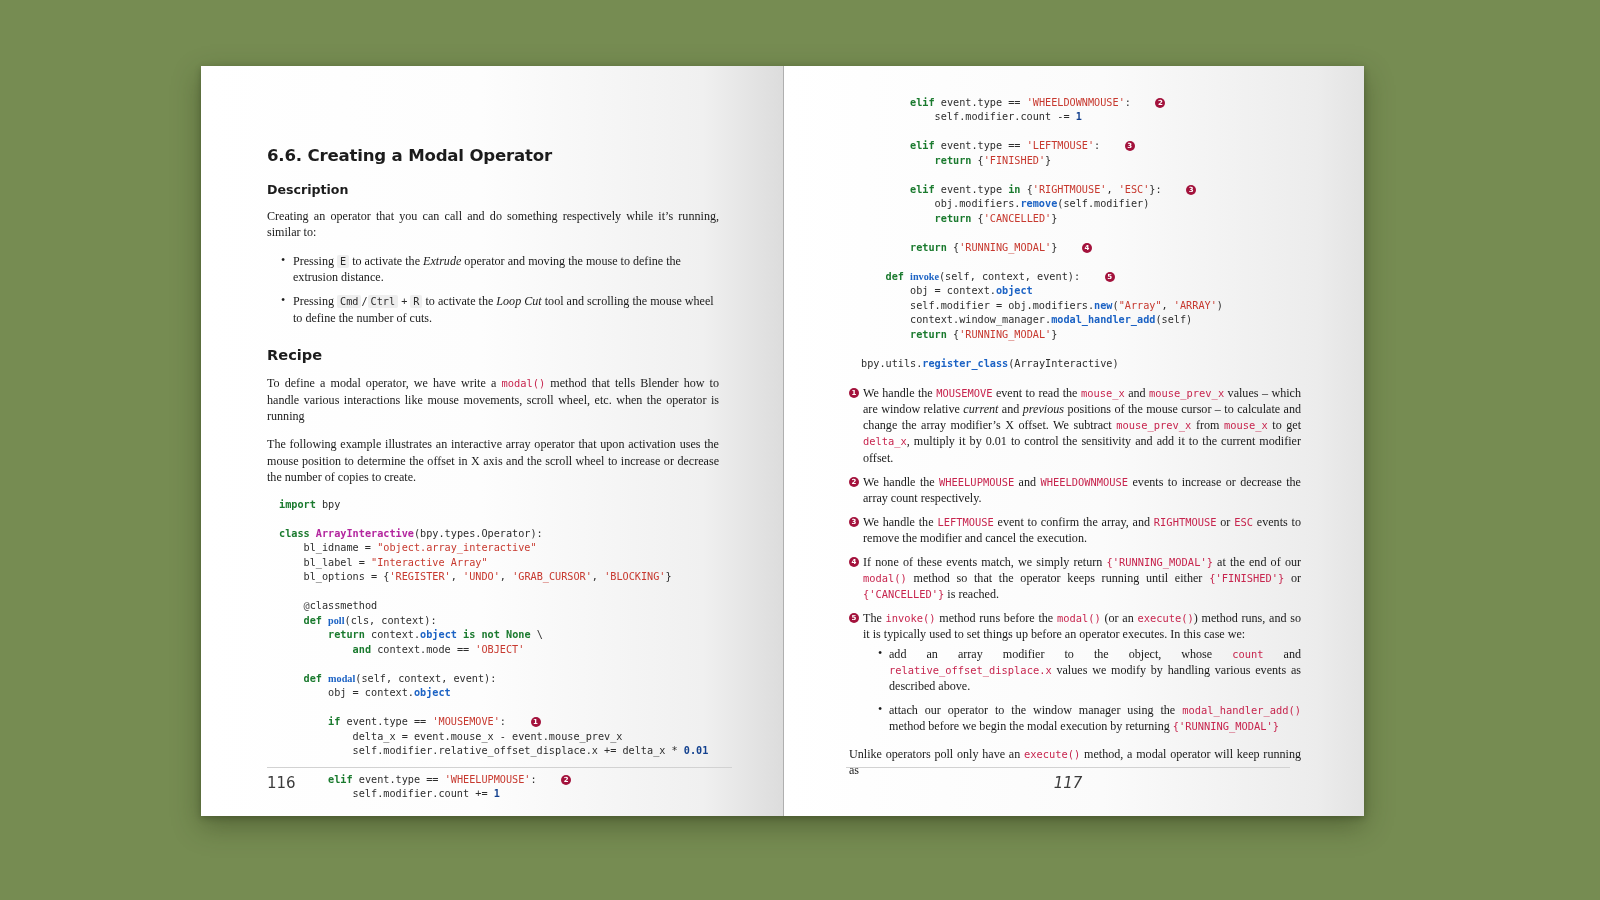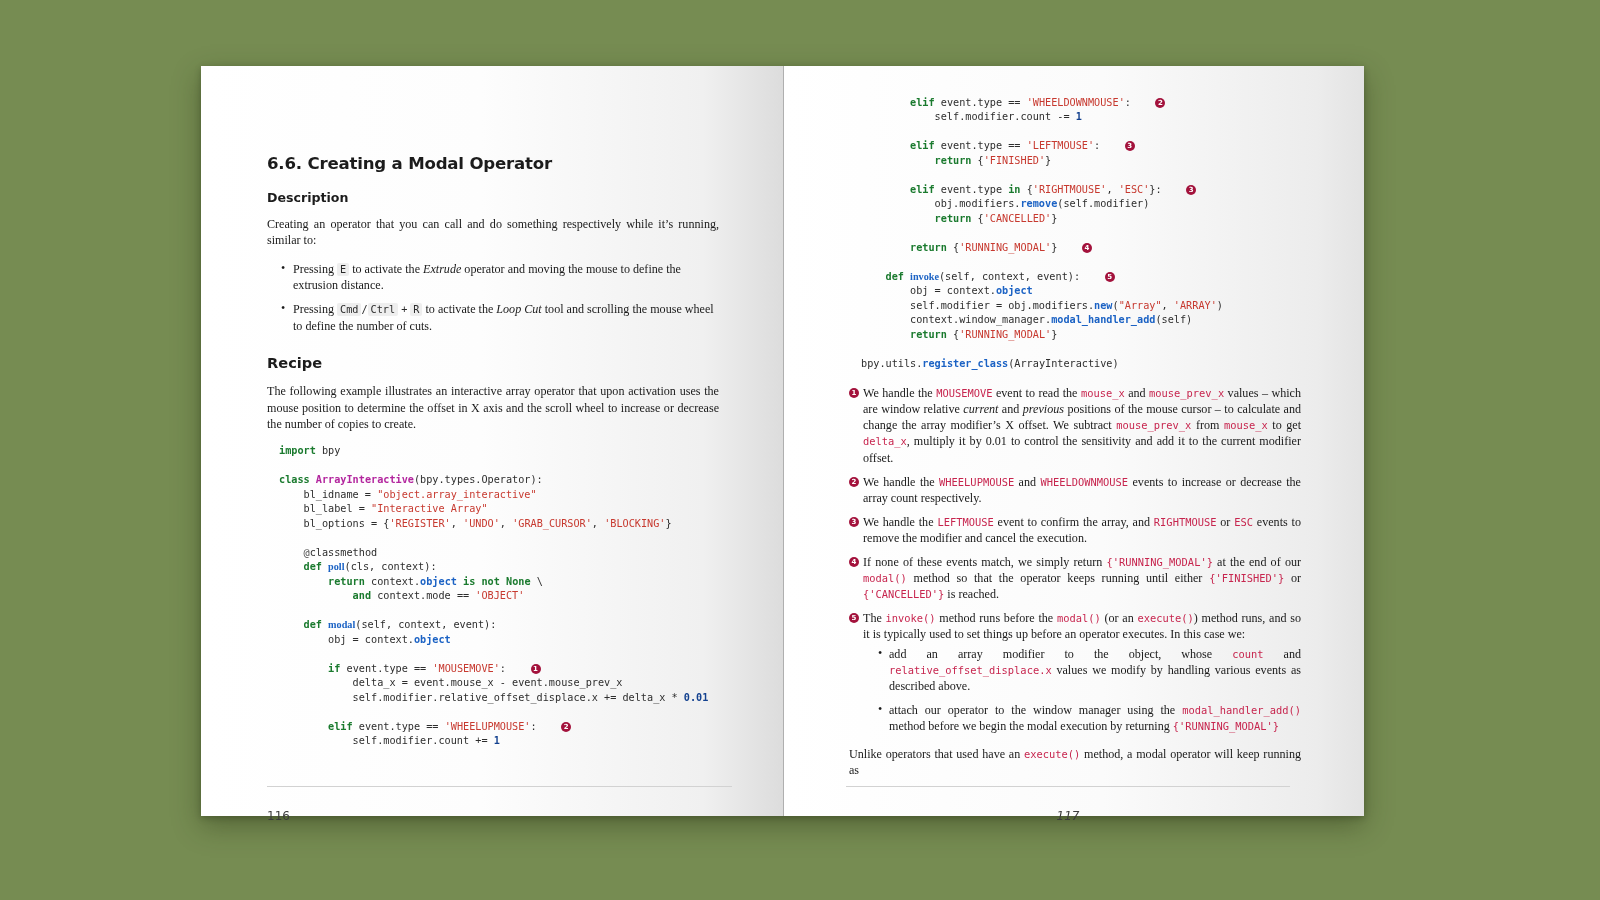--- a/index.html
+++ b/index.html
@@ -25,21 +25,21 @@
     background:rgba(120,120,120,0.45);
   }
 
   .content { position:absolute; }
   .content-left  { left:66px; top:80px; width:452px; }
   .content-right { left:65px; top:30px; width:452px; }
 
   h1.section-title {
     font-family:"DejaVu Sans", sans-serif;
     font-size:16.6px; font-weight:bold; color:#1c1c1c;
-    margin:8px 0 17px 0; letter-spacing:-0.2px;
+    margin:0 0 17px 0; letter-spacing:-0.2px;
   }
   h2.sub-title {
     font-family:"DejaVu Sans", sans-serif;
     font-size:12.6px; font-weight:bold; color:#1c1c1c;
     margin:0 0 11px 0;
   }
   h2.recipe-title { font-size:14.6px; margin:20px 0 12px 0; }
 
   p.body {
     font-size:12.1px; line-height:1.36; color:#1a1a1a;
@@ -99,24 +99,24 @@
   ul.sub-bullets { margin:4px 0 0 0; padding:0 0 0 16px; list-style:none; }
   ul.sub-bullets > li {
     position:relative; padding-left:10px; margin-bottom:7px;
     font-size:12.1px; line-height:1.33; text-align:justify;
   }
   ul.sub-bullets > li::before {
     content:"•"; position:absolute; left:-1px; top:-1px; color:#1a1a1a;
   }
 
   .footer {
-    position:absolute; bottom:0; height:30px;
+    position:absolute; bottom:0; height:49px;
     border-top:1px solid #d2d2d2;
-    font-family:"DejaVu Sans", sans-serif; font-size:12px; color:#3c3c3c;
-    padding-top:22px;
+    font-family:"DejaVu Sans", sans-serif; font-size:15px; color:#3c3c3c;
+    padding-top:6px;
   }
   .footer-left  { left:66px; right:52px; text-align:left; }
   .footer-right { left:62px; right:74px; text-align:center;font-style:italic; }
 </style>
 </head>
 <body style="background: rgb(118, 140, 82);">
 
 <div id="book">
 
   <div class="page page-left">
@@ -134,20 +134,21 @@
         </li>
         <li>
           <span>Pressing </span><span class="kbd">Cmd</span><span class="kbd-sep">/</span><span class="kbd">Ctrl</span>
           <span class="kbd-sep">+</span>
           <span class="kbd">R</span><span> to activate the </span><em>Loop Cut</em><span> tool and scrolling the mouse wheel to define the number of cuts.</span>
         </li>
       </ul>
 
       <h2 class="sub-title recipe-title">Recipe</h2>
 
+      <p class="body"><span>To define a modal operator, we have write a </span><code class="inl">modal()</code><span> method that tells Blender how to handle various interactions like mouse movements, scroll wheel, etc. when the operator is running</span></p>
 
       <p class="body">The following example illustrates an interactive array operator that upon activation uses the mouse position to determine the offset in X axis and the scroll wheel to increase or decrease the number of copies to create.</p>
 
       <pre class="code code-left"><span class="k">import</span> bpy
 
 <span class="k">class</span> <span class="cls">ArrayInteractive</span>(bpy.types.Operator):
     bl_idname = <span class="s">"object.array_interactive"</span>
     bl_label = <span class="s">"Interactive Array"</span>
     bl_options = {<span class="s">'REGISTER'</span>, <span class="s">'UNDO'</span>, <span class="s">'GRAB_CURSOR'</span>, <span class="s">'BLOCKING'</span>}
 
@@ -199,21 +200,21 @@
           <li><span class="cal">1</span><span>We handle the </span><code class="inl">MOUSEMOVE</code><span> event to read the </span><code class="inl">mouse_x</code><span> and </span><code class="inl">mouse_prev_x</code><span> values – which are window relative </span><em>current</em><span> and </span><em>previous</em><span> positions of the mouse cursor – to calculate and change the array modifier’s X offset. We subtract </span><code class="inl">mouse_prev_x</code><span> from </span><code class="inl">mouse_x</code><span> to get </span><code class="inl">delta_x</code><span>, multiply it by 0.01 to control the sensitivity and add it to the current modifier offset.</span></li>
           <li><span class="cal">2</span><span>We handle the </span><code class="inl">WHEELUPMOUSE</code><span> and </span><code class="inl">WHEELDOWNMOUSE</code><span> events to increase or decrease the array count respectively.</span></li>
           <li><span class="cal">3</span><span>We handle the </span><code class="inl">LEFTMOUSE</code><span> event to confirm the array, and </span><code class="inl">RIGHTMOUSE</code><span> or </span><code class="inl">ESC</code><span> events to remove the modifier and cancel the execution.</span></li>
           <li><span class="cal">4</span><span>If none of these events match, we simply return </span><code class="inl">{'RUNNING_MODAL'}</code><span> at the end of our </span><code class="inl">modal()</code><span> method so that the operator keeps running until either </span><code class="inl">{'FINISHED'}</code><span> or </span><code class="inl">{'CANCELLED'}</code><span> is reached.</span></li>
           <li><span class="cal">5</span><span>The </span><code class="inl">invoke()</code><span> method runs before the </span><code class="inl">modal()</code><span> (or an </span><code class="inl">execute()</code><span>) method runs, and so it is typically used to set things up before an operator executes. In this case we:</span><ul class="sub-bullets">
               <li><span>add an array modifier to the object, whose </span><code class="inl">count</code><span> and </span><code class="inl">relative_offset_displace.x</code><span> values we modify by handling various events as described above.</span></li>
               <li><span>attach our operator to the window manager using the </span><code class="inl">modal_handler_add()</code><span> method before we begin the modal execution by returning </span><code class="inl">{'RUNNING_MODAL'}</code></li>
             </ul></li>
         </ol>
 
-      <p class="body" style="margin-top:12px;"><span>Unlike operators that used have an </span><code class="inl">execute()</code><span> method, a modal operator will keep running as</span></p>
+      <p class="body" style="margin-top:12px;"><span>Unlike operators poll only have an </span><code class="inl">execute()</code><span> method, a modal operator will keep running as</span></p>
     </div>
 
     <div class="footer footer-right">
       <span>117</span>
     </div>
   </div>
 
 </div>
 
 </body></html>

